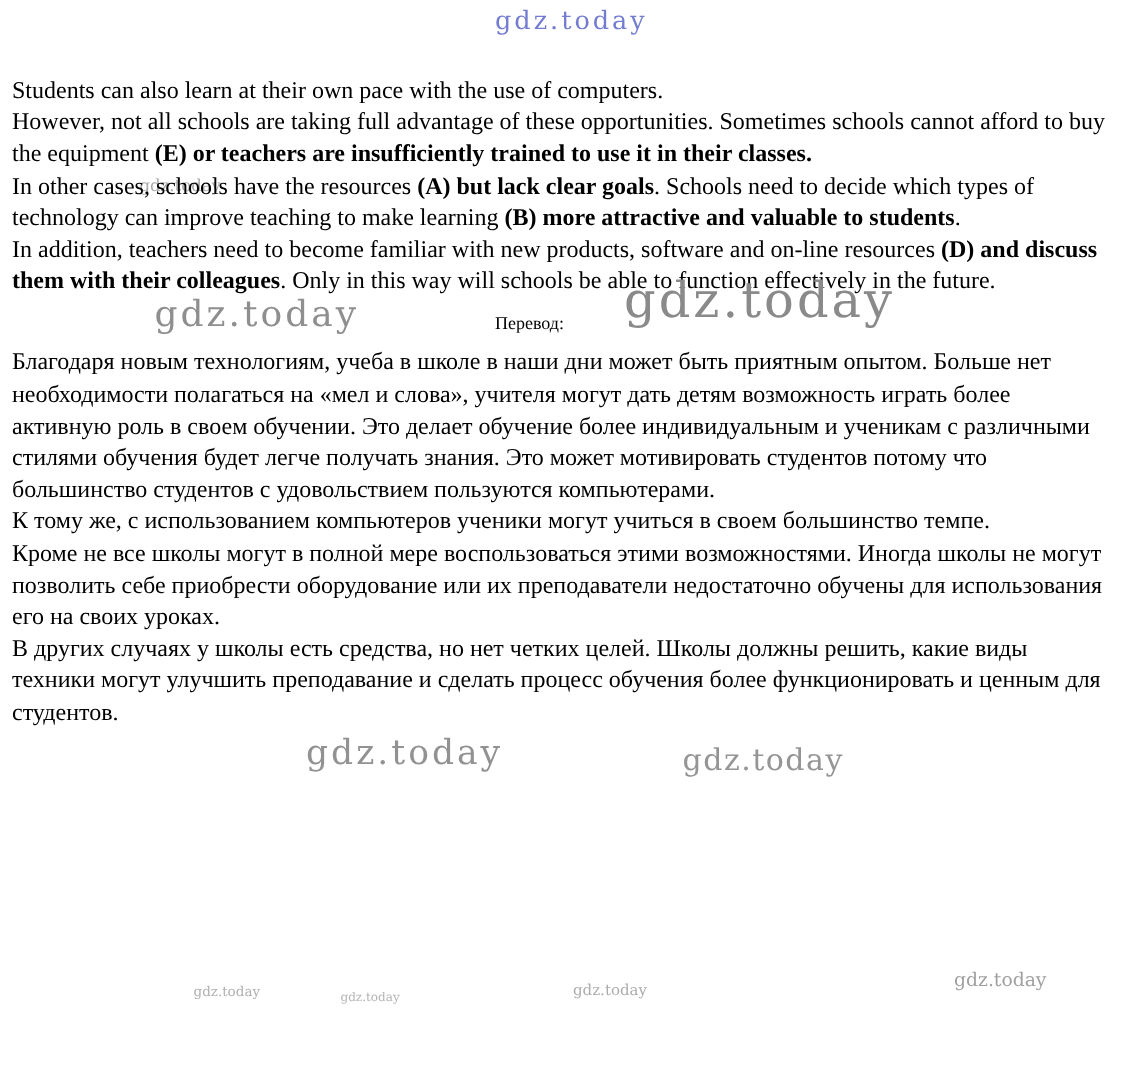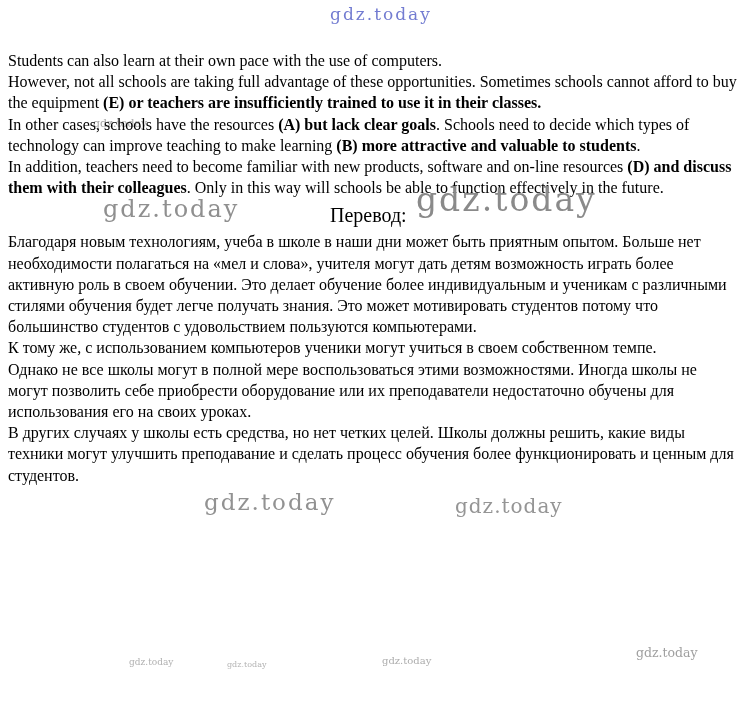--- a/index.html
+++ b/index.html
@@ -25,21 +25,21 @@
   b { font-weight: bold; margin-top: 13px; }
 
   .translation-row {
     position: relative;
     height: 33px;
   }
   .translation-label {
     position: absolute;
     left: 322px;
     top: 7px;
-    font-size: 20px;
+    font-size: 12px;
     color: #000000;
   }
 
   
   .wm {
     position: absolute;
     font-family: "DejaVu Serif", serif;
     white-space: nowrap;
     color: #9a9a9a;
     pointer-events: none;
@@ -67,22 +67,22 @@
   <p><span>In other cases, schools have the resources </span><b>(A) but lack clear goals</b><span>. Schools need to decide which types of technology can improve teaching to make learning </span><b>(B) more attractive and valuable to students</b><span>.</span></p>
   <p><span>In addition, teachers need to become familiar with new products, software and on-line resources </span><b>(D) and discuss them with their colleagues</b><span>. Only in this way will schools be able to function effectively in the future.</span></p>
 
   <div class="translation-row">
     <span class="wm wm-mid-left">gdz.today</span>
     <span class="translation-label">Перевод:</span>
     <span class="wm wm-mid-right">gdz.today</span>
   </div>
 
   <p>Благодаря новым технологиям, учеба в школе в наши дни может быть приятным опытом. Больше нет необходимости полагаться на «мел и слова», учителя могут дать детям возможность играть более активную роль в своем обучении. Это делает обучение более индивидуальным и ученикам с различными стилями обучения будет легче получать знания. Это может мотивировать студентов потому что большинство студентов с удовольствием пользуются компьютерами.</p>
-  <p>К тому же, с использованием компьютеров ученики могут учиться в своем собственном темпе.</p>
-  <p>Однако не все школы могут в полной мере воспользоваться этими возможностями. Иногда школы не могут позволить себе приобрести оборудование или их преподаватели недостаточно обучены для использования его на своих уроках.</p>
+  <p>К тому же, с использованием компьютеров ученики могут учиться в своем большинство темпе.</p>
+  <p>Кроме не все школы могут в полной мере воспользоваться этими возможностями. Иногда школы не могут позволить себе приобрести оборудование или их преподаватели недостаточно обучены для использования его на своих уроках.</p>
   <p>В других случаях у школы есть средства, но нет четких целей. Школы должны решить, какие виды техники могут улучшить преподавание и сделать процесс обучения более функционировать и ценным для студентов.</p>
 </div>
 
 <div class="wm wm-body-left">gdz.today</div>
 <div class="wm wm-body-right">gdz.today</div>
 <div class="wm wm-bottom-right">gdz.today</div>
 <div class="wm wm-tiny-1">gdz.today</div>
 <div class="wm wm-tiny-2">gdz.today</div>
 <div class="wm wm-tiny-3">gdz.today</div>
 

